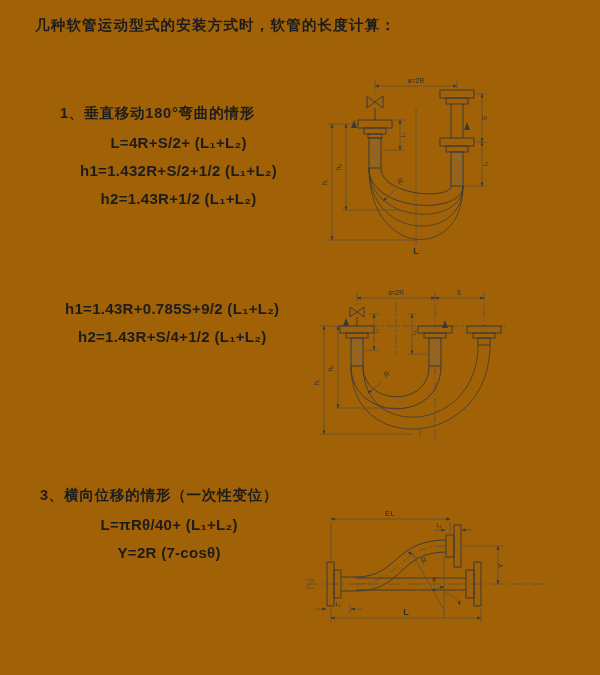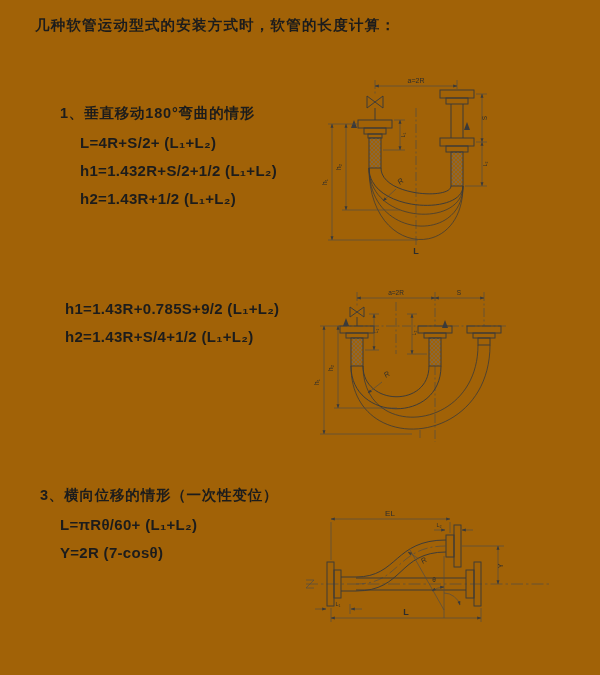--- a/index.html
+++ b/index.html
@@ -3,21 +3,21 @@
 <meta charset="utf-8">
 <style>
   html,body{margin:0;padding:0;background:#ffffff;}
   .page{
     position:relative;width:600px;height:675px;background:#a16207;
     font-family:"Liberation Sans","DejaVu Sans",sans-serif;color:#1c1c1c;overflow:hidden;
   }
   .title{position:absolute;left:35px;top:16px;margin:0;font-size:14.5px;font-weight:700;letter-spacing:1.2px;}
   .sec{position:absolute;}
   .sec h2{margin:0 0 11px 0;font-size:14.5px;font-weight:700;letter-spacing:0.8px;}
-  .formula{margin:0 0 11px 20px;font-size:15px;font-weight:600;letter-spacing:0.3px;white-space:nowrap;}
+  .formula{margin:0 0 11px 20px;font-size:15px;font-weight:600;letter-spacing:0.3px;white-space:nowrap;text-align:center;}
   #sec1{left:60px;top:104px;}
   #sec2{left:45px;top:300px;}
   #sec3{left:40px;top:486px;}
   .diagram{position:absolute;}
   #dia1{left:310px;top:72px;}
   #dia2{left:312px;top:286px;}
   #dia3{left:298px;top:506px;}
   svg{overflow:visible;}
   svg text{font-family:"Liberation Sans","DejaVu Sans",sans-serif;fill:#2d2d2d;}
   .draw{stroke:#3a3a3a;stroke-width:0.95;fill:none;}
@@ -193,21 +193,21 @@
       <text x="66" y="45" font-size="5" text-anchor="middle" transform="rotate(-90 66 45)">L₁</text>
       <text x="104" y="47" font-size="5" text-anchor="middle" transform="rotate(-90 104 47)">L₂</text>
       <text x="7" y="96" font-size="6.5" text-anchor="middle" transform="rotate(-90 7 96)">h₁</text>
       <text x="21" y="82" font-size="6.5" text-anchor="middle" transform="rotate(-90 21 82)">h₂</text>
       <text x="74" y="92" font-size="7.5" font-style="italic" transform="rotate(-35 74 92)">R</text>
     </g>
   </svg>
 
   <section class="sec" id="sec3">
     <h2>3、横向位移的情形（一次性变位）</h2>
-    <p class="formula">L=πRθ/60+ (L₁+L₂)</p>
+    <p class="formula">L=πRθ/40+ (L₁+L₂)</p>
     <p class="formula">Y=2R (7-cosθ)</p>
   </section>
 
   <svg class="diagram" id="dia3" width="300" height="135" viewBox="0 0 300 135">
     <defs>
       <marker id="a3" viewBox="0 0 10 10" refX="9" refY="5" markerWidth="6.5" markerHeight="6.5" orient="auto-start-reverse">
         <path d="M0 1.5L10 5L0 8.5z" fill="#3a3a3a"></path>
       </marker>
     </defs>
 

